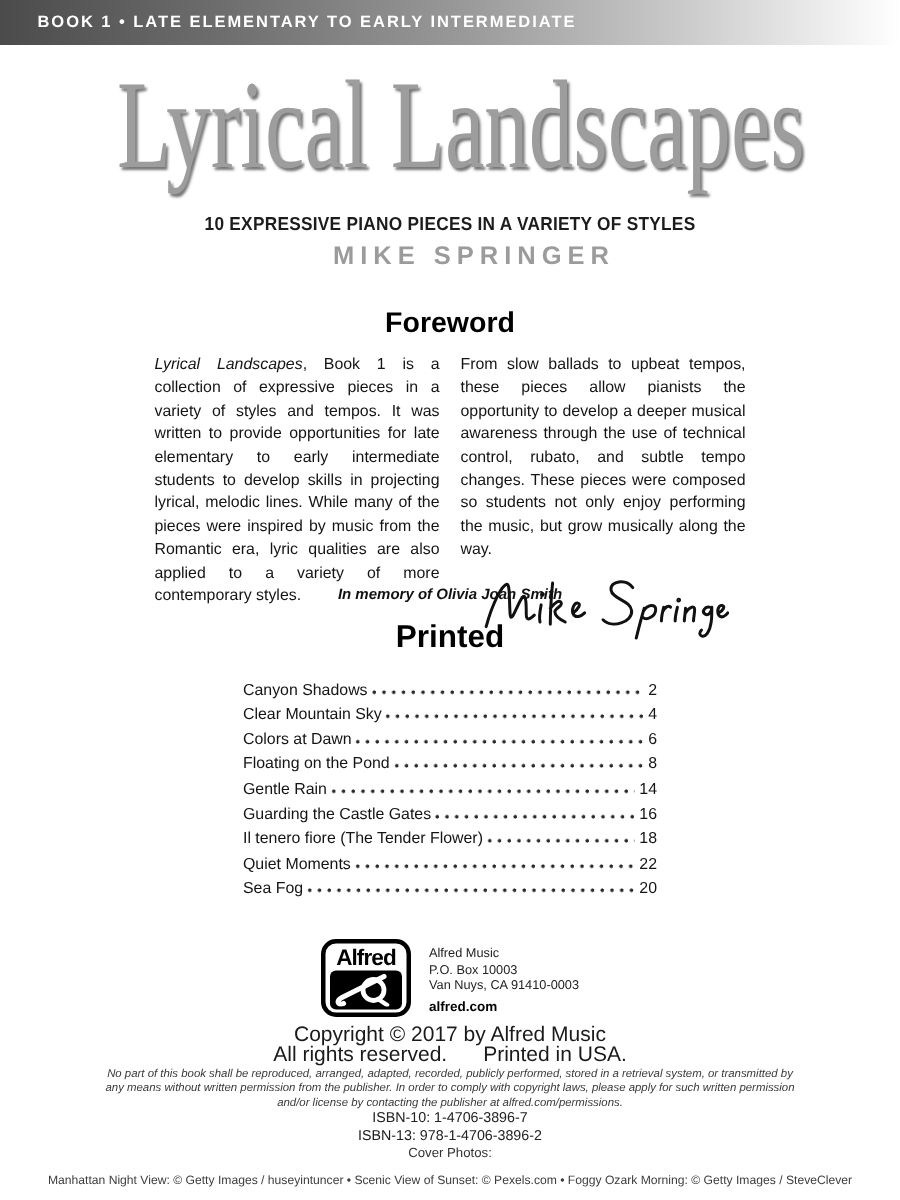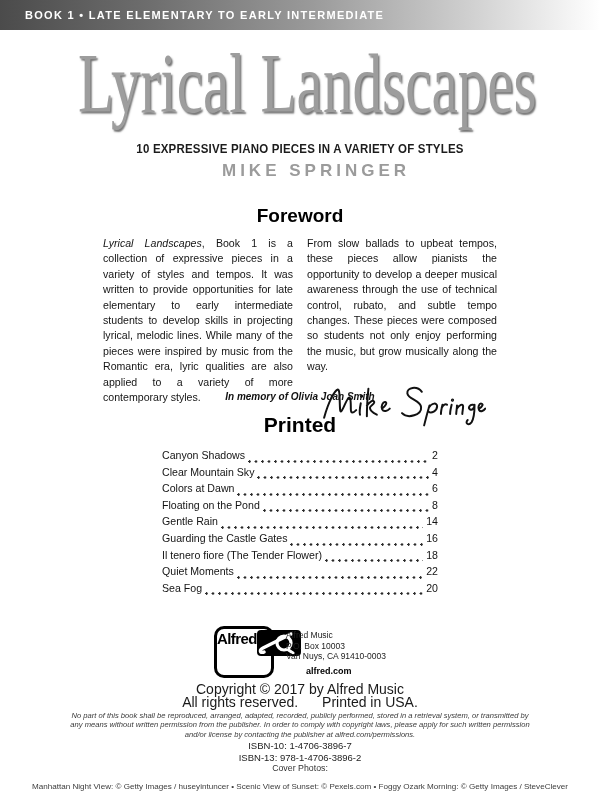--- a/index.html
+++ b/index.html
@@ -51,41 +51,41 @@
     position:absolute; top:391px; left:0; width:600px; text-align:center;
     font-size:10px; font-style:italic; font-weight:bold; color:#111;
   }
 
   
   .contents-heading {
     position:absolute; top:413px; left:0; width:600px; text-align:center;
     font-size:21px; font-weight:bold; color:#000;
   }
   .contents-list { position:absolute; top:449px; left:162px; width:276px; }
-  .toc-row { display:flex; align-items:flex-start; height:16.6px; font-size:10.6px; color:#141414; }
+  .toc-row { display:flex; align-items:flex-end; height:16.6px; font-size:10.6px; color:#141414; }
   .toc-leader {
     flex:1; height:3px; align-self:flex-end; margin:0 3px 3px 3px;
     background-image:radial-gradient(circle at 1.5px 1.5px, #2a2a2a 1.05px, transparent 1.4px);
     background-size:6.5px 3px; background-repeat:repeat-x;
   }
 
   
   .publisher {
     position:absolute; top:626px; left:0; width:600px;
     display:flex; justify-content:center; align-items:flex-start; gap:12px;
   }
   .alfred-logo {
     width:60px; height:52px; border:3px solid #000; border-radius:10px;
-    box-sizing:border-box; background:#fff; display:flex; flex-direction:row;
-    align-items:flex-start; padding-top:1px;
+    box-sizing:border-box; background:#fff; display:flex; flex-direction:column;
+    align-items:center; padding-top:1px;
   }
   .alfred-logo-name { font-size:15px; font-weight:bold; letter-spacing:-0.6px; color:#000; line-height:17px; }
   .alfred-logo-mark { width:48px; height:26px; background:#000; border-radius:4px; display:flex; align-items:center; justify-content:center; }
   .publisher-address { font-size:8.5px; line-height:10.5px; color:#222; padding-top:4px; }
-  .publisher-website { font-weight:bold; font-size:9px; margin-top:4px; color:#000;margin-left:20px; }
+  .publisher-website { font-weight:bold; font-size:9px; margin-top:4px; color:#000; }
 
   
   .copyright-block { position:absolute; top:683px; left:0; width:600px; text-align:center; font-size:14px; line-height:13px; color:#1a1a1a; }
   .copyright-line2 { display:flex; justify-content:center; gap:24px; }
   .legal {
     position:absolute; top:711px; left:68px; width:464px;
     font-size:7.6px; line-height:9.3px; font-style:italic; text-align:center; color:#3a3a3a;
   }
   .isbn-block { position:absolute; top:740px; left:0; width:600px; text-align:center; font-size:9.5px; line-height:11.5px; color:#222; }
   .cover-block { position:absolute; top:763px; left:0; width:600px; text-align:center; color:#333; }

